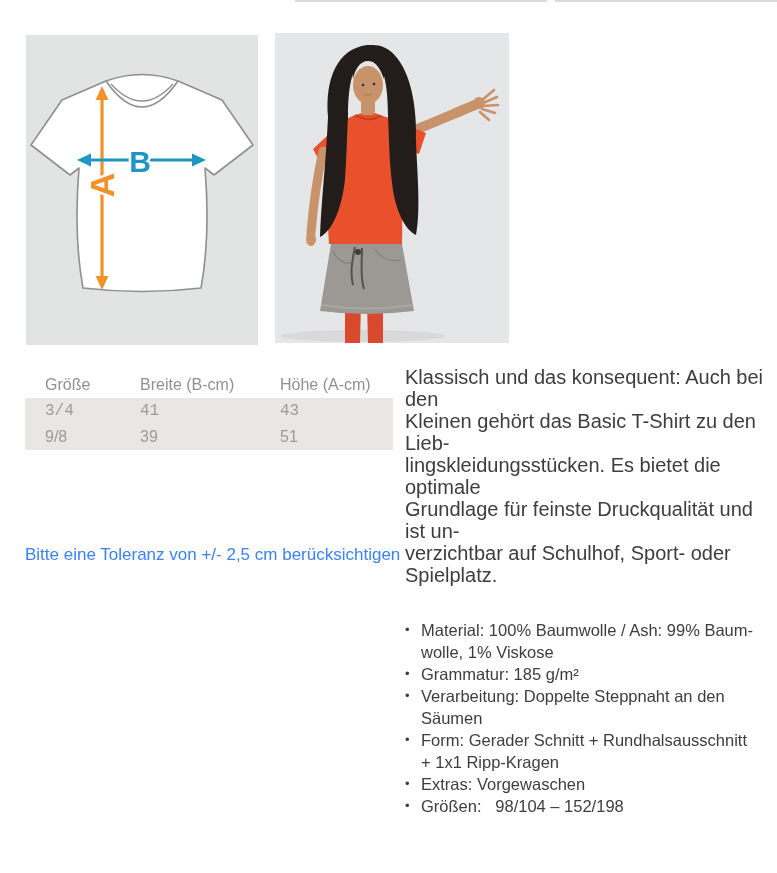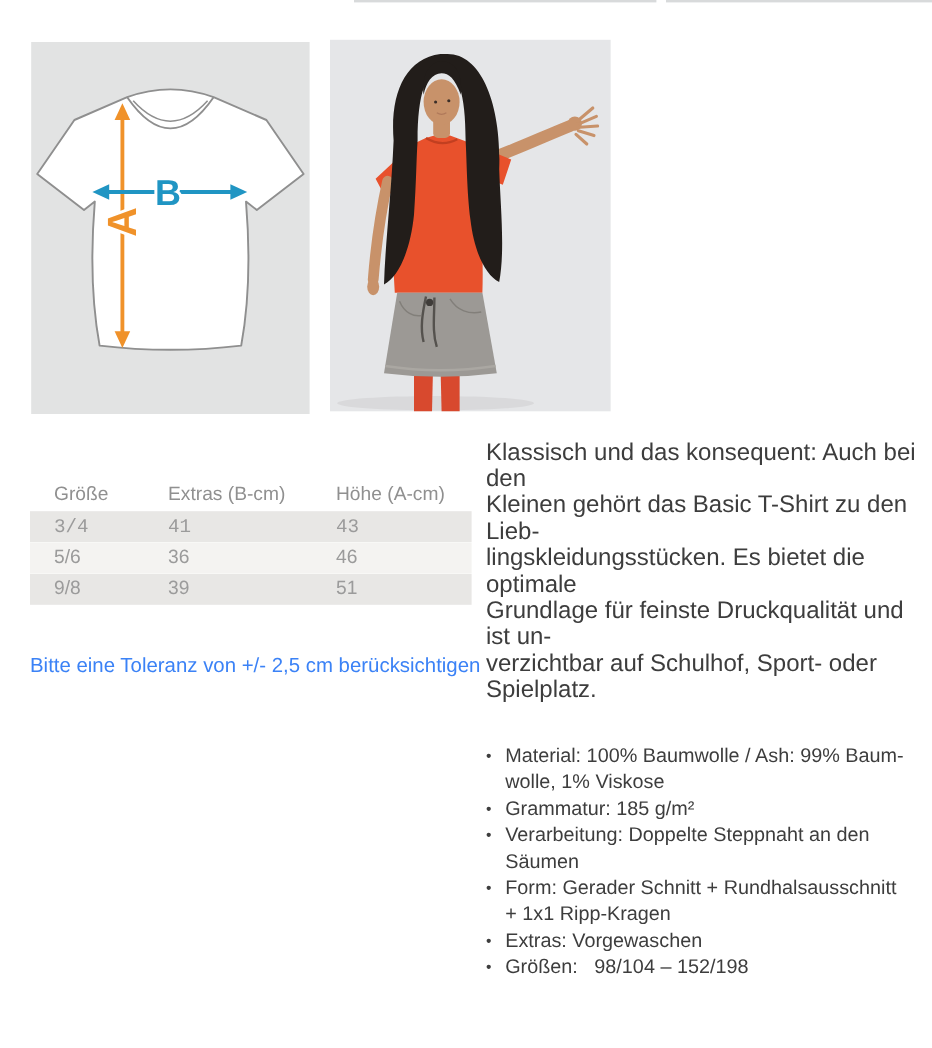--- a/index.html
+++ b/index.html
@@ -8,21 +8,21 @@
   .abs{position:absolute;}
 
   
   .top-rule{position:absolute;top:0;height:2px;background:#d8dadb;}
 
   
   .diagram-panel{left:26px;top:35px;width:232px;height:310px;background:#e2e3e3;}
   .photo-panel{left:275px;top:33px;width:234px;height:310px;}
 
   
-  .size-table-wrap{left:25px;top:372px;width:291px;margin-top:28px;}
+  .size-table-wrap{left:25px;top:372px;width:291px;}
   table.size-table{border-collapse:collapse;width:368px;table-layout:fixed;}
   .size-table th,.size-table td{
       font-size:16px;font-weight:400;text-align:left;
       height:26px;line-height:26px;padding:0 0 0 20px;
       color:#9b9b9b;white-space:nowrap;overflow:hidden;}
   .size-table th{color:#909090;background:#ffffff;}
   .col-size{width:95px;} .col-breite{width:140px;} .col-hoehe{width:133px;}
 
   .tolerance-note{left:25px;top:545px;font-size:17px;color:#3b82f6;white-space:nowrap;}
 
@@ -128,34 +128,29 @@
 <div class="abs size-table-wrap">
   <table class="size-table">
     <colgroup>
         <col class="col-size">
         <col class="col-breite">
         <col class="col-hoehe">
       </colgroup>
     <thead>
         <tr>
           <th>Größe</th>
-          <th>Extras (B-cm)</th>
+          <th>Breite (B-cm)</th>
           <th>Höhe (A-cm)</th>
         </tr>
       </thead>
     <tbody>
         <tr style="background: rgb(232, 231, 229); font-family: Liberation Mono, monospace;">
           <td>3/4</td>
           <td>41</td>
           <td>43</td>
-        </tr>
-        <tr style="background: rgb(244, 243, 241);">
-          <td>5/6</td>
-          <td>36</td>
-          <td>46</td>
         </tr>
         <tr style="background: rgb(232, 231, 229);">
           <td>9/8</td>
           <td>39</td>
           <td>51</td>
         </tr>
       </tbody>
   </table>
 </div>
 

